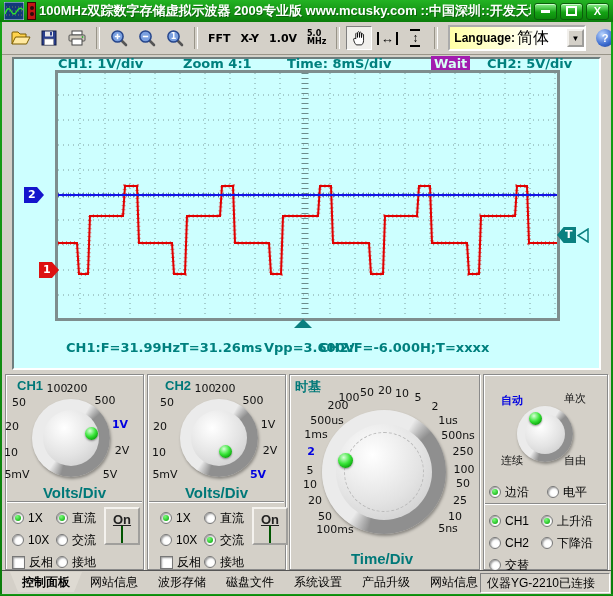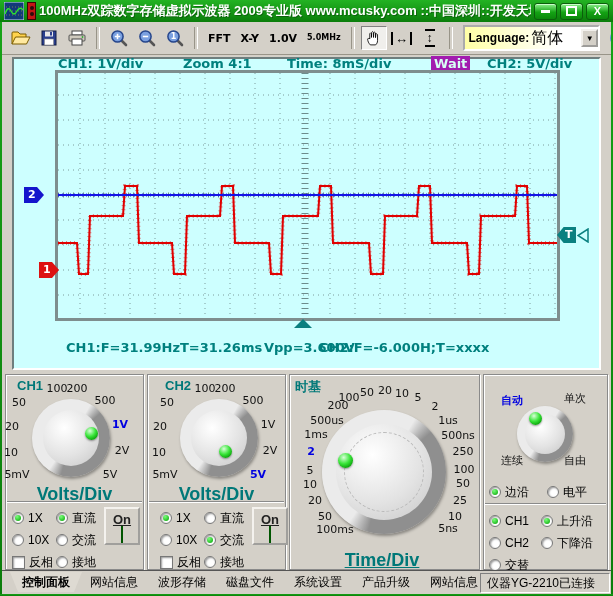--- a/index.html
+++ b/index.html
@@ -27,21 +27,21 @@
   .wbtn .min-bar{width:9px;height:3px;background:#fff;}
   .wbtn .max-box{width:7px;height:6px;border:2px solid #fff;}
   .wbtn.close{font-size:11px;font-weight:bold;color:#fff;line-height:1;}
   
   #toolbar{position:absolute;left:2px;top:22px;width:609px;height:33px;background:#d4d0c8;
     border-bottom:1px solid #989488;display:flex;align-items:center;padding:0 6px;gap:2px;box-sizing:border-box;}
   .tbtn{width:26px;height:24px;display:flex;align-items:center;justify-content:center;flex:0 0 auto;}
   .tbtn.pressed{background:#f0efec;border:1px solid;border-color:#808080 #fff #fff #808080;box-sizing:border-box;}
   .tsep{width:2px;height:22px;border-left:1px solid #989488;border-right:1px solid #fff;margin:0 4px;flex:0 0 auto;}
   .ttext{font-size:11px;font-weight:bold;color:#000;padding:0 4px;font-family:"DejaVu Sans",sans-serif;flex:0 0 auto;}
-  .tstack{display:flex;font-size:8px;font-weight:bold;
+  .tstack{display:flex;flex-direction:column;font-size:8px;font-weight:bold;
     line-height:8px;padding:0 4px;font-family:"DejaVu Sans",sans-serif;flex:0 0 auto;}
   #lang{display:flex;align-items:center;height:22px;border:2px inset #fff;
     background:linear-gradient(90deg,#ffffa6,#ffffff 70%);padding-left:4px;margin:0 4px;flex:0 0 auto;}
   #lang .lab{font-weight:bold;font-size:12px;}
   #lang .val{font-size:16px;margin:0 18px 0 2px;min-width:30px;}
   #lang .dd{width:17px;height:18px;background:#d4d0c8;border:2px outset #f2f0ec;font-size:8px;
     display:flex;align-items:center;justify-content:center;box-sizing:border-box;}
   .glyph-help{width:18px;height:18px;border-radius:50%;color:#fff;font-weight:bold;font-size:11px;
     background:radial-gradient(circle at 35% 30%,#b9d5ff,#3a6ace 60%,#1c3c8c);
     display:flex;align-items:center;justify-content:center;}
@@ -69,21 +69,21 @@
   #trig-pos{position:absolute;left:294px;top:319px;width:0;height:0;
     border-left:9px solid transparent;border-right:9px solid transparent;border-bottom:9px solid #0a8080;}
   
   .group{position:absolute;border:1px solid #8a8a8a;box-shadow:inset 1px 1px 0 #ffffff,1px 1px 0 #ffffff;box-sizing:border-box;}
   #grp-ch1{left:5px;top:374px;width:139px;height:196px;}
   #grp-ch2{left:147px;top:374px;width:139px;height:196px;}
   #grp-tb{left:289px;top:374px;width:191px;height:196px;}
   #grp-trig{left:483px;top:374px;width:125px;height:196px;}
   .panel-title{position:absolute;font-weight:bold;font-size:13px;color:#007878;}
   #title-ch1{left:17px;top:378px;} #title-ch2{left:165px;top:378px;} #title-tb{left:295px;top:378px;}
-  .unit-label{position:absolute;font-weight:bold;font-size:18px;color:#007878;text-align:center;text-decoration:underline;}
+  .unit-label{position:absolute;font-weight:bold;font-size:15px;color:#007878;text-align:center;}
   #unit-ch1{left:5px;top:484px;width:139px;}
   #unit-ch2{left:147px;top:484px;width:139px;}
   #unit-tb{left:289px;top:550px;width:186px;}
   .sep{position:absolute;height:0;border-top:1px solid #8a8a8a;border-bottom:1px solid #ffffff;}
   #sep-ch1{left:7px;top:501px;width:135px;}
   #sep-ch2{left:149px;top:501px;width:135px;}
   #sep-trig{left:485px;top:503px;width:121px;}
   
   .knob{position:absolute;border-radius:50%;
     background:conic-gradient(from 0deg,#ebebeb 0deg 30deg,#8f8f8f 50deg 195deg,#ebebeb 215deg 360deg);

